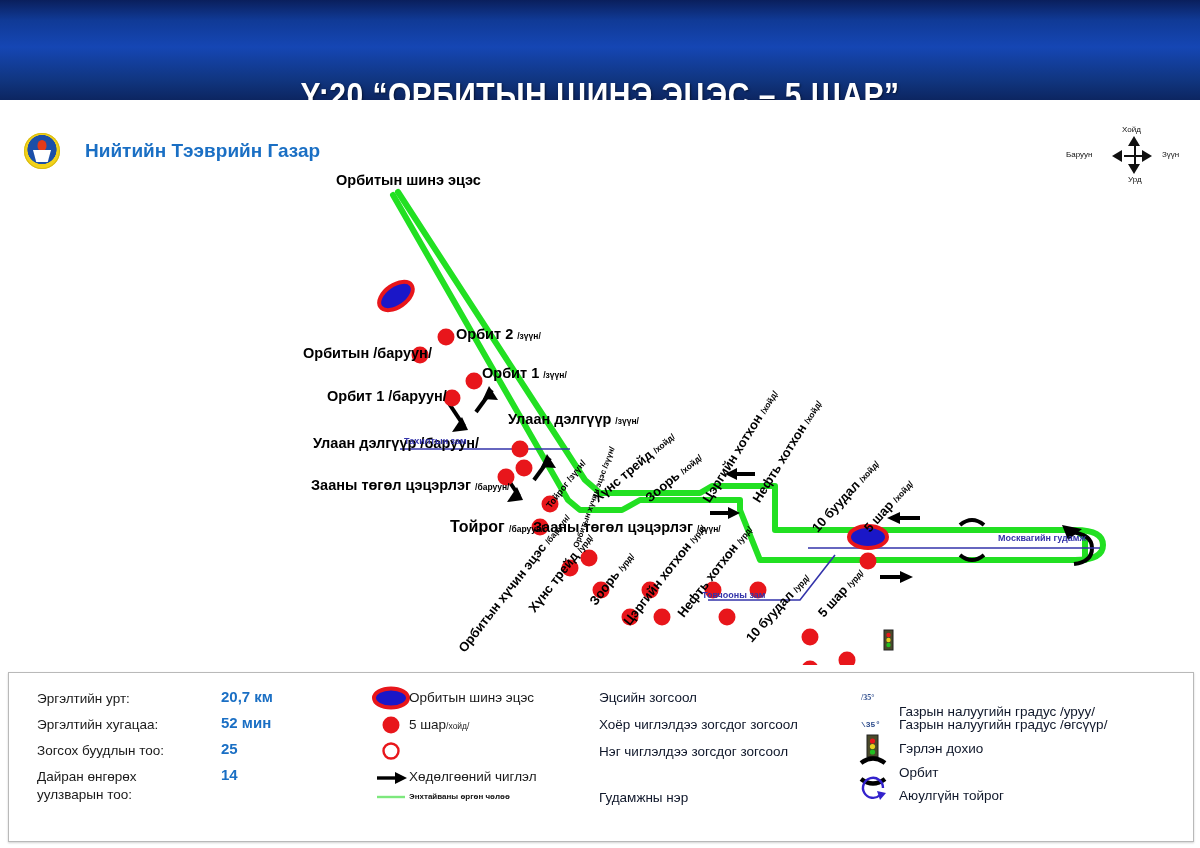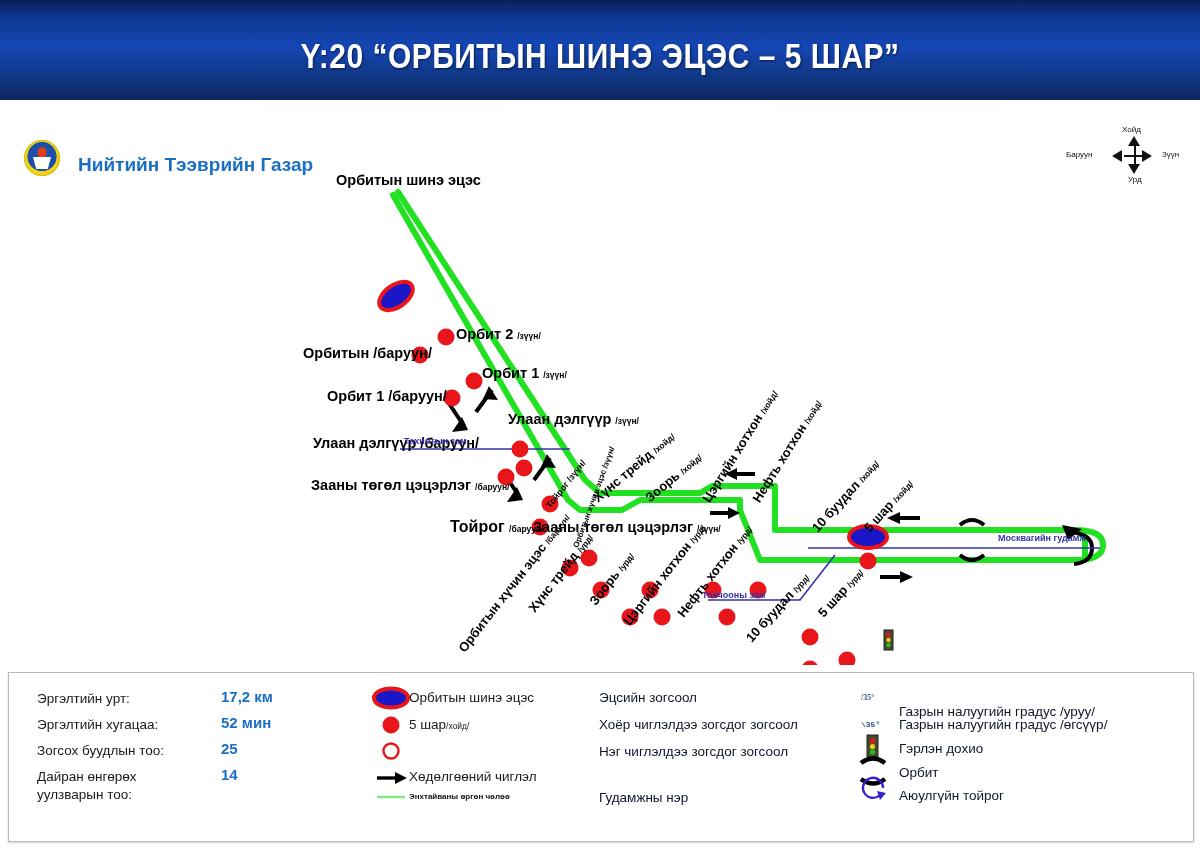--- a/index.html
+++ b/index.html
@@ -4,31 +4,31 @@
 <style>
   html,body{margin:0;padding:0;}
   body{
     width:1200px;height:848px;background:#fff;
     font-family:"Liberation Sans","DejaVu Sans",sans-serif;
     overflow:hidden;position:relative;
   }
   #titlebar{
     position:absolute;left:0;top:0;width:1200px;height:112px;
     background:linear-gradient(180deg,#0a1f5c 0%,#103a96 18%,#1546b4 42%,#10357f 72%,#0a1c4e 100%);
-    display:flex;align-items:center;justify-content:center;
+    display:flex;align-items:flex-end;justify-content:center;
   }
   #title-text{
     color:#ffffff;font-size:30px;font-weight:bold;letter-spacing:.5px;
     text-shadow:1px 1px 2px rgba(0,0,0,.55);
     transform:scaleY(1.18);white-space:nowrap;
   }
   #map-area{position:absolute;left:0;top:100px;width:1200px;height:565px;background:#fff;}
 
   
-  .logo-wrap{position:absolute;left:24px;top:40px;display:flex;align-items:flex-end;gap:18px;}
+  .logo-wrap{position:absolute;left:24px;top:33px;display:flex;align-items:center;gap:25px;}
   .logo-badge{
     width:36px;height:36px;border-radius:50%;
     background:radial-gradient(circle at 50% 46%,#1b4fa8 0 54%,#f2d21a 56% 100%);
     position:relative;box-shadow:0 0 0 1px #d8bb12 inset;
   }
   .logo-badge:before{
     content:"";position:absolute;left:50%;top:20%;width:9px;height:11px;
     transform:translateX(-50%);border-radius:50% 50% 45% 45%;
     background:#e23a1a;
   }
@@ -229,21 +229,21 @@
 
   <div class="street" style="left:404px;top:336px;">Тахилтын зам</div>
   <div class="street" style="left:702px;top:490px;">Товчооны зам</div>
   <div class="street" style="left:998px;top:433px;">Москвагийн гудамж</div>
 </div>
 
 <div id="legend">
   <div id="legend-body">
 
     <div class="stat-row" style="left:28px;top:18px;">Эргэлтийн урт:</div>
-    <div class="stat-val" style="left:212px;top:15px;">17,2 км</div>
+    <div class="stat-val" style="left:212px;top:15px;">20,7 км</div>
     <div class="stat-row" style="left:28px;top:44px;">Эргэлтийн хугацаа:</div>
     <div class="stat-val" style="left:212px;top:41px;">52 мин</div>
     <div class="stat-row" style="left:28px;top:70px;">Зогсох буудлын тоо:</div>
     <div class="stat-val" style="left:212px;top:67px;">25</div>
     <div class="stat-row" style="left:28px;top:96px;">Дайран өнгөрөх</div>
     <div class="stat-row" style="left:28px;top:114px;">уулзварын тоо:</div>
     <div class="stat-val" style="left:212px;top:93px;">14</div>
 
     <svg width="60" height="128" style="position:absolute;left:352px;top:0;">
       <ellipse cx="30" cy="25" rx="17" ry="9.5" fill="#1a17c8" stroke="#e8161b" stroke-width="4"></ellipse>

